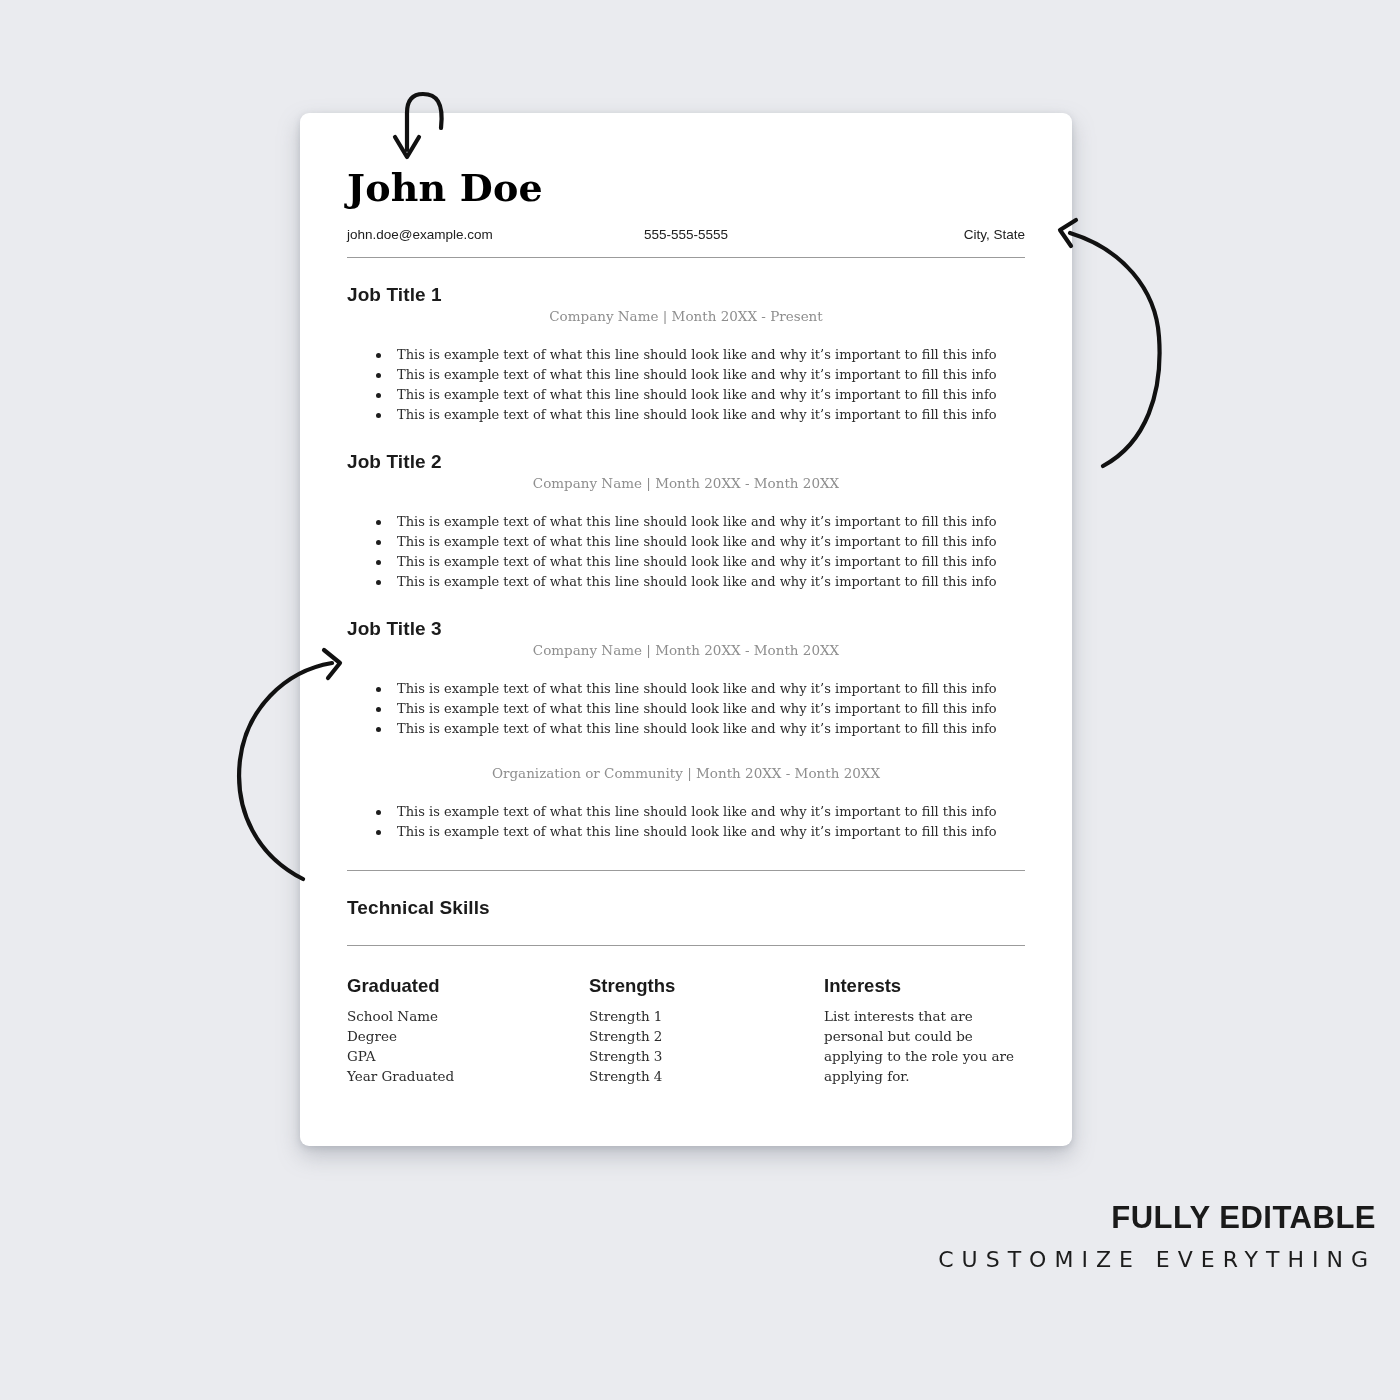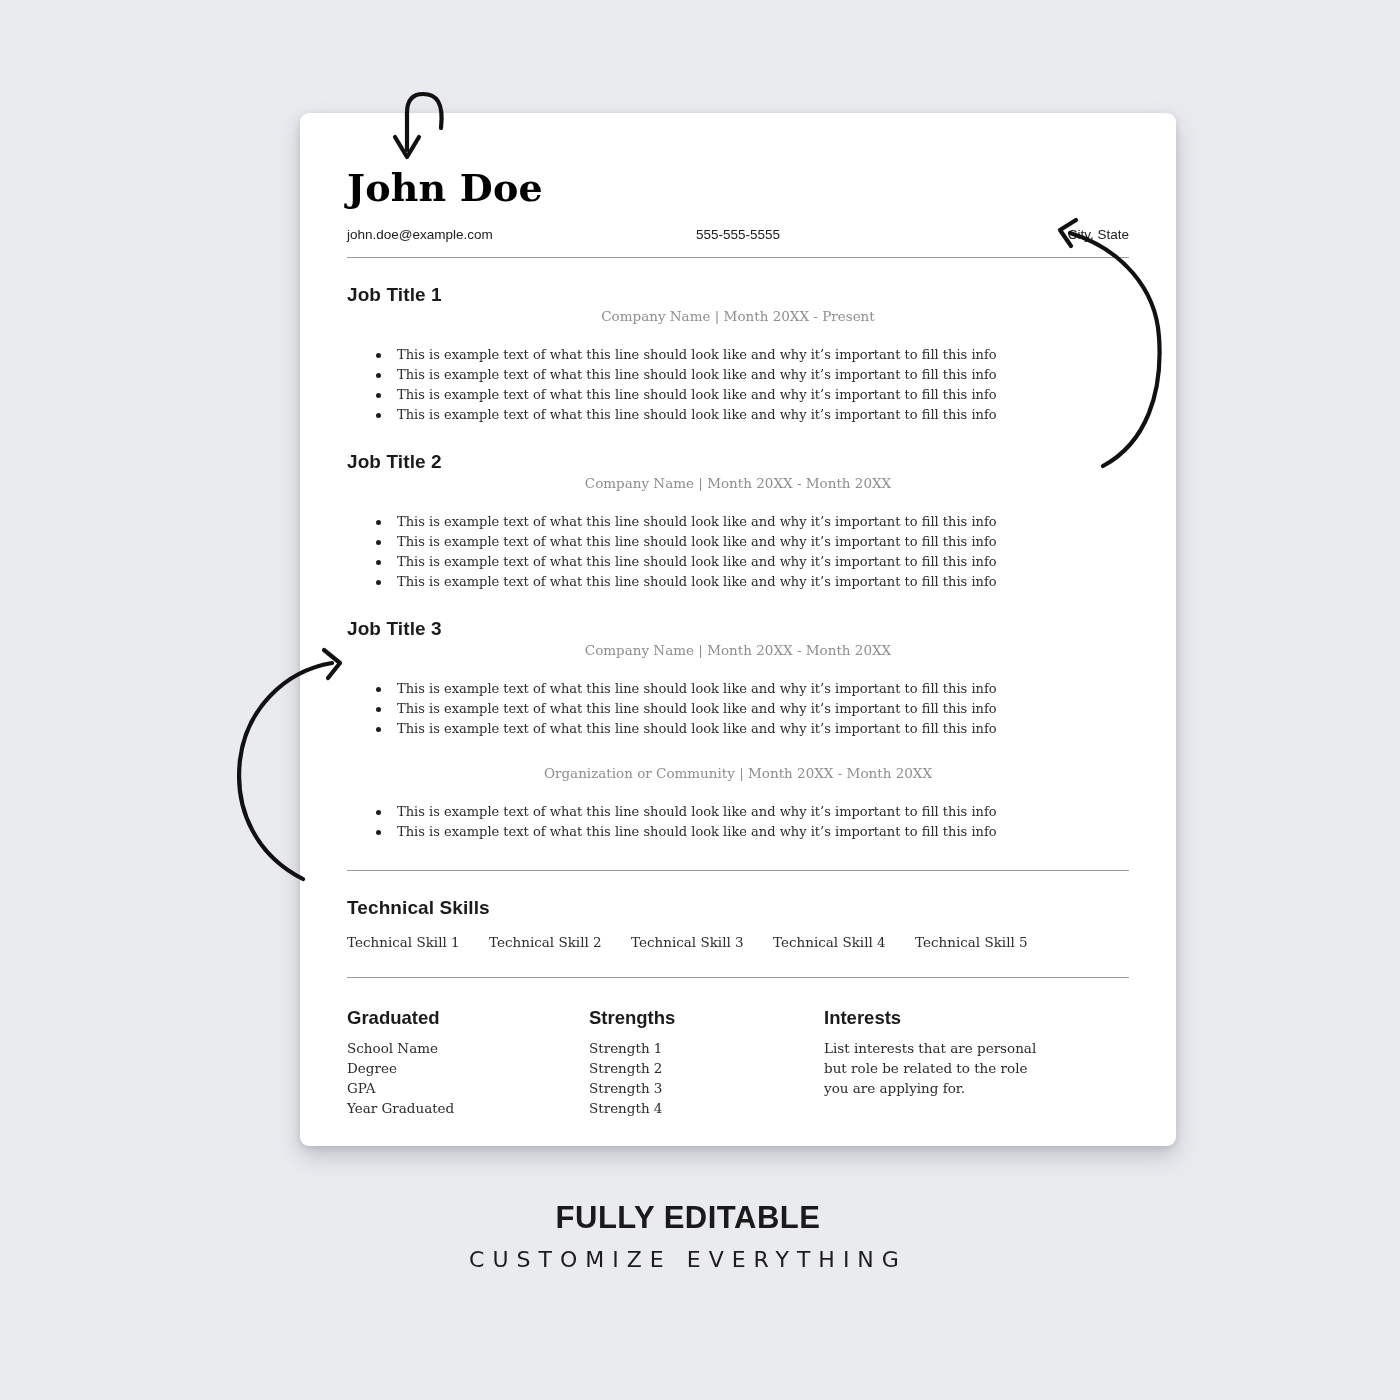--- a/index.html
+++ b/index.html
@@ -17,21 +17,21 @@
     position:relative;
     background:var(--canvas-bg);
     font-family:"Liberation Sans",sans-serif;
     overflow:hidden;
   }
 
   
   .page{
     position:absolute;
     left:300px;top:113px;
-    width:876px;height:1033px;
+    width:772px;height:1033px;
     background:var(--page-bg);
     border-radius:9px;
     box-shadow:0 10px 22px rgba(120,126,140,.38),0 2px 6px rgba(120,126,140,.25);
     padding:52px 47px 0 47px;
   }
   .name{
     font-family:"DejaVu Serif",serif;
     font-weight:700;
     font-size:38px;
     line-height:46px;
@@ -116,21 +116,21 @@
     line-height:20px;
     color:var(--body-text);
   }
   .col p{max-width:232px;}
 
   
   .footer{
     position:absolute;
     left:0;top:1200px;
     width:1376px;
-    text-align:center;
+    text-align:right;
   }
   .footer-title{
     font-size:31px;
     line-height:36px;
     font-weight:700;
     letter-spacing:.5px;
     color:#1a1a1a;
   }
   .footer-subtitle{
     margin-top:9px;
@@ -206,27 +206,20 @@
     <div class="job-meta">Organization or Community | Month 20XX - Month 20XX</div>
     <ul class="bullets">
       <li>This is example text of what this line should look like and why it’s important to fill this info</li>
       <li>This is example text of what this line should look like and why it’s important to fill this info</li>
     </ul>
   </section>
 
   <hr class="rule-2">
 
   <h2 class="section-title skills-heading">Technical Skills</h2>
-  <div class="skills-row">
-    <span>Technical Skill 1</span>
-    <span>Technical Skill 2</span>
-    <span>Technical Skill 3</span>
-    <span>Technical Skill 4</span>
-    <span>Technical Skill 5</span>
-  </div>
 
   <hr class="rule-3">
 
   <div class="cols">
     <div class="col">
       <h3>Graduated</h3>
       <ul>
         <li>School Name</li>
         <li>Degree</li>
         <li>GPA</li>
@@ -237,21 +230,21 @@
       <h3>Strengths</h3>
       <ul>
         <li>Strength 1</li>
         <li>Strength 2</li>
         <li>Strength 3</li>
         <li>Strength 4</li>
       </ul>
     </div>
     <div class="col">
       <h3>Interests</h3>
-      <p>List interests that are personal but role be related to the role you are applying for.</p>
+      <p>List interests that are personal but could be applying to the role you are applying for.</p>
     </div>
   </div>
 
 </div>
 
 <svg class="arrows" width="1400" height="1400" viewBox="0 0 1400 1400">
 
   <g>
     <path d="M 441 128 C 444 102 436 94 423 94 C 411 94 407 102 407 113 L 407 150"></path>
     <path d="M 395 137 L 407 157 L 419 137"></path>

